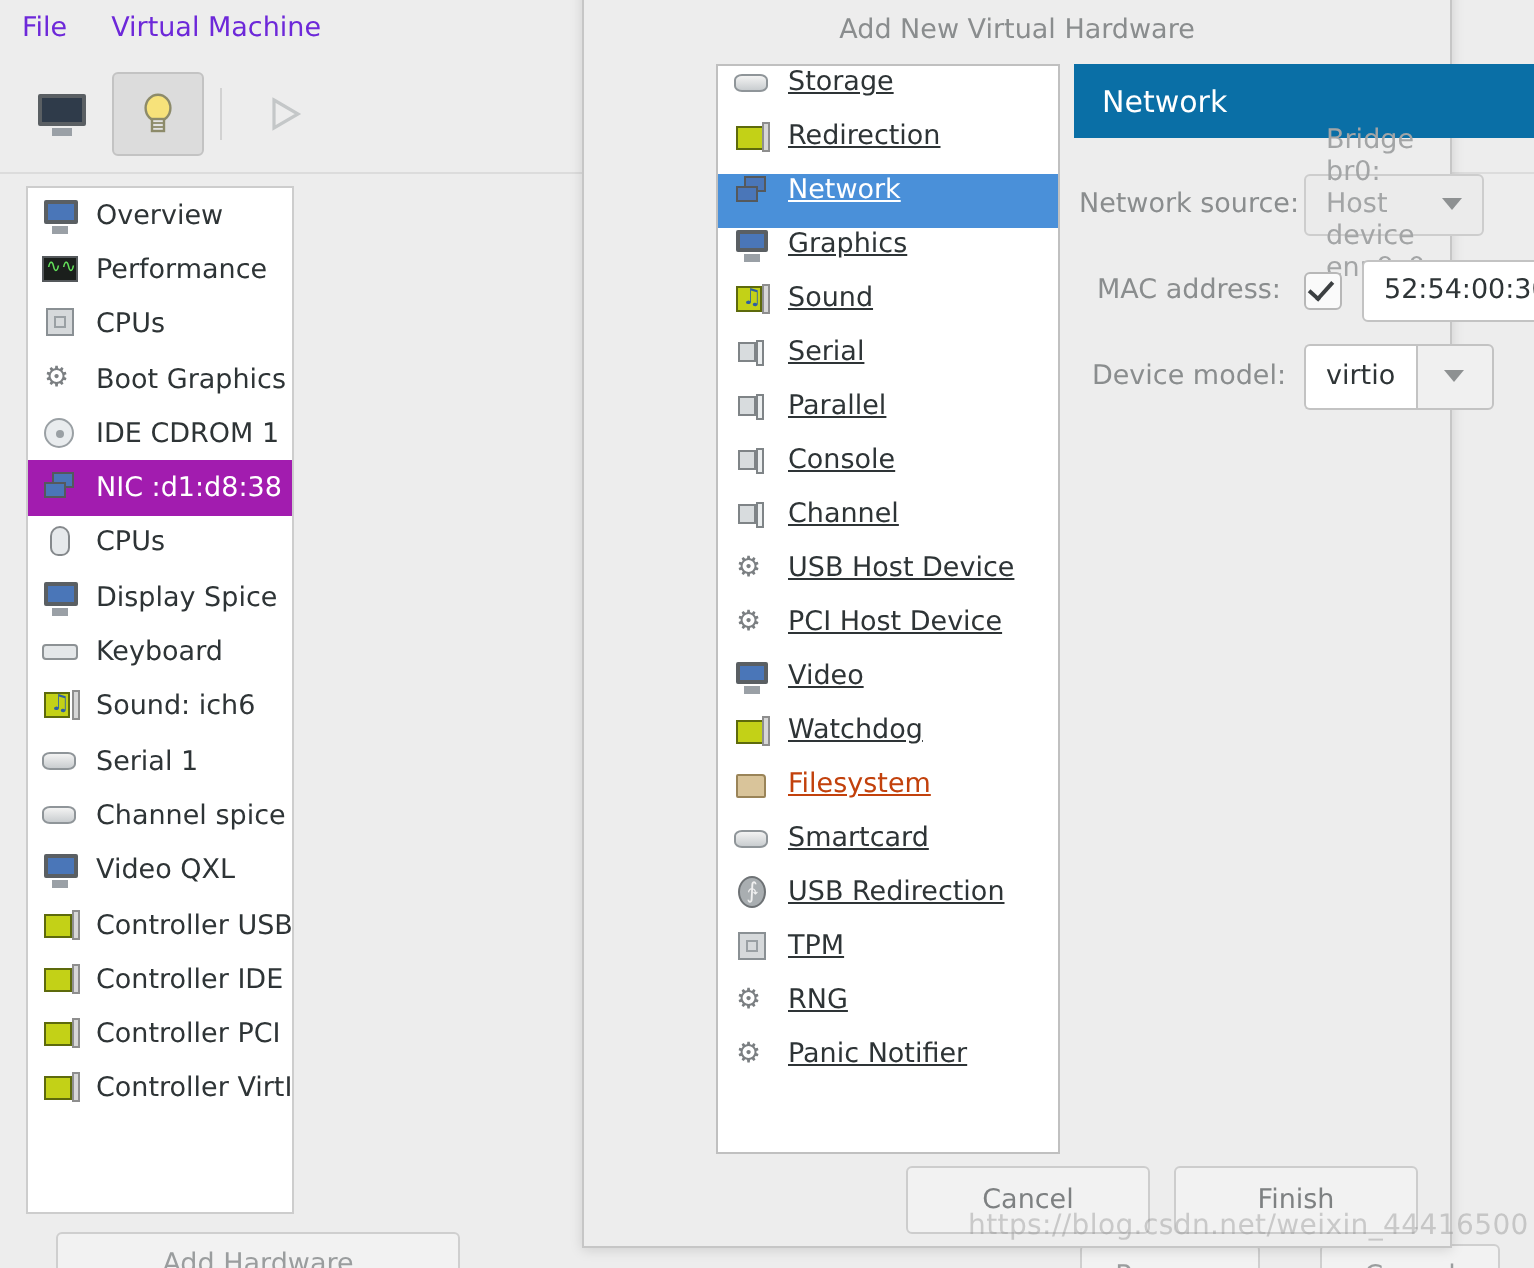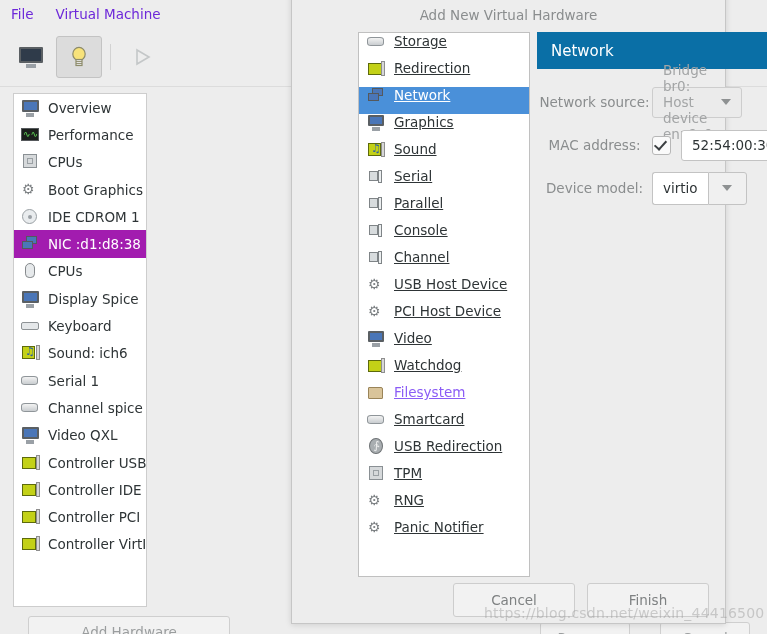--- a/index.html
+++ b/index.html
@@ -89,21 +89,21 @@
     width: 170px; height: 543px;
     background: #ffffff; border: 1px solid #c0c0c0;
     overflow: hidden;
   }
   .dev-row {
     height: 27px; display: flex; 
     padding-left: 8px; gap: 9px; white-space: nowrap;
     font-size: 13.5px; color: #2e3436; text-decoration: underline;
   }
   .dev-row.sel { background: #4a90d9; color: #ffffff; }
-  .dev-row.disabled { color: #8b5cf6; }
+  .dev-row.disabled { color: #c2410c; }
   .dev-ico { width: 18px; height: 17px; flex: none; position: relative; }
 
   .panel {
     position: absolute; left: 245px; top: 53px; width: 180px;
   }
   .panel-header {
     width: 388px; height: 37px; background: #0a6fa6;
     color: #ffffff; font-size: 15px;
     display: flex; align-items: center; padding-left: 14px;
     box-sizing: border-box;

